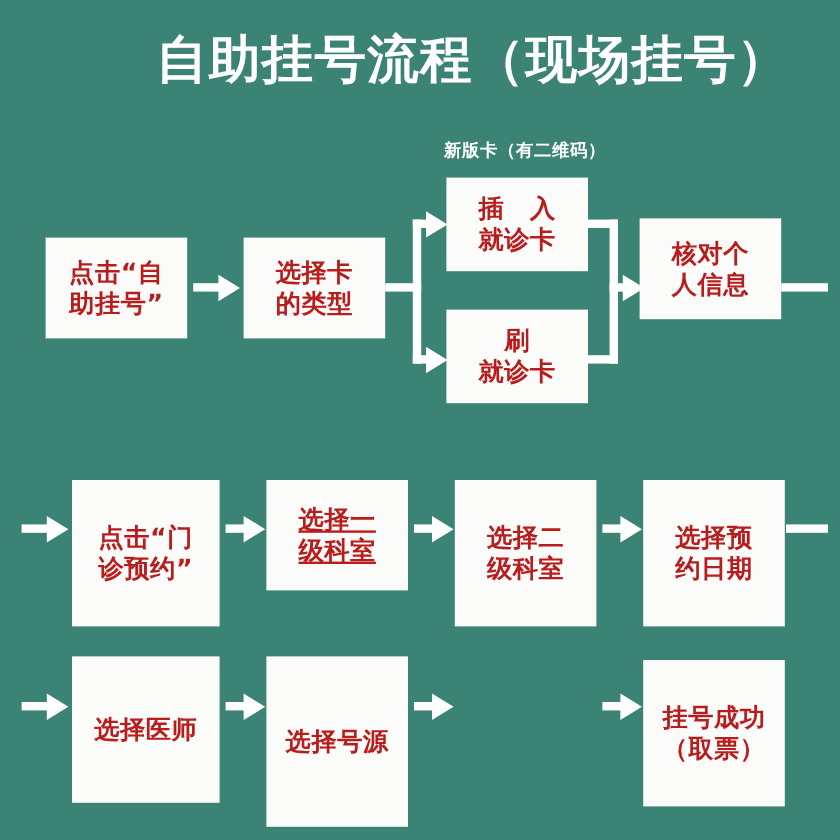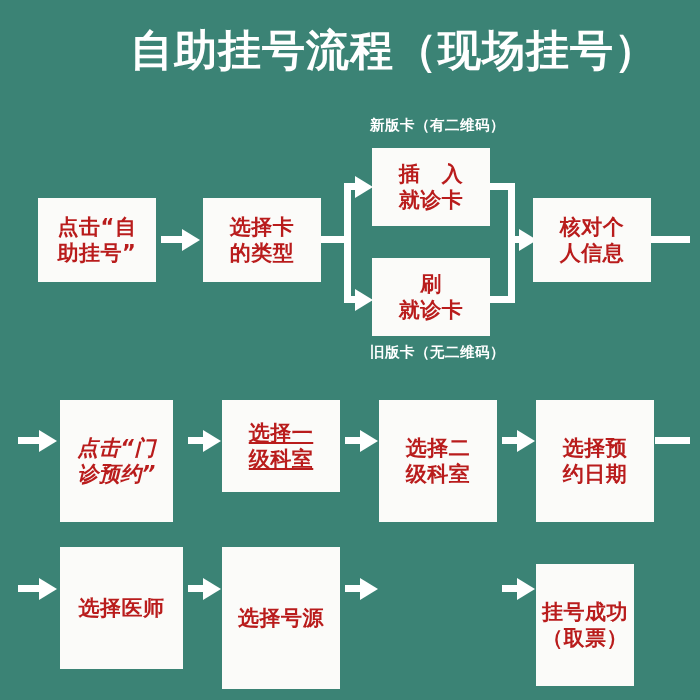--- a/index.html
+++ b/index.html
@@ -127,39 +127,38 @@
     </span>
   </div>
 
   <div class="box" style="left:372px; top:258px; width:118px; height:78px;">
     <span class="txt">
       <span>刷</span><br>
       <span>就诊卡</span>
     </span>
   </div>
 
-  <div class="caption" style="left:370px; top:343px;">旧版卡（无二维码）</div>
 
   <div class="hline" style="left:490px; top:183px; width:25px;"></div>
   <div class="hline" style="left:490px; top:296px; width:25px;"></div>
   <div class="vline" style="left:508px; top:183px; height:120px;"></div>
   <div class="arrow" style="left:508px; top:236px; width:12px;"></div>
 
-  <div class="box" style="left:533px; top:198px; width:118px; height:84px;">
+  <div class="box" style="left:533px; top:182px; width:118px; height:84px;">
     <span class="txt">
       <span>核对个</span><br>
       <span>人信息</span>
     </span>
   </div>
 
   <div class="hline" style="left:651px; top:236px; width:39px;"></div>
 
   <div class="arrow" style="left:18px; top:437px; width:22px;"></div>
 
-  <div class="box" style="left:60px; top:400px; width:113px; height:122px;font-style:italic;">
+  <div class="box" style="left:60px; top:400px; width:123px; height:122px;">
     <span class="txt">
       <span>点击“门</span><br>
       <span>诊预约”</span>
     </span>
   </div>
 
   <div class="arrow" style="left:188px; top:437px; width:16px;"></div>
 
   <div class="box" style="left:222px; top:400px; width:118px; height:92px;text-decoration:underline;">
     <span class="txt">
@@ -202,20 +201,20 @@
     <span class="txt">
       <span>选择号源</span>
     </span>
   </div>
 
   <div class="arrow" style="left:345px; top:585px; width:16px;"></div>
 
 
   <div class="arrow" style="left:502px; top:585px; width:16px;"></div>
 
-  <div class="box" style="left:536px; top:564px; width:98px; height:122px;justify-content:center;">
+  <div class="box" style="left:536px; top:550px; width:118px; height:122px;justify-content:center;">
     <span class="txt">
       <span>挂号成功</span><br>
       <span>（取票）</span>
     </span>
   </div>
 
 </div>
 
 </body></html>

